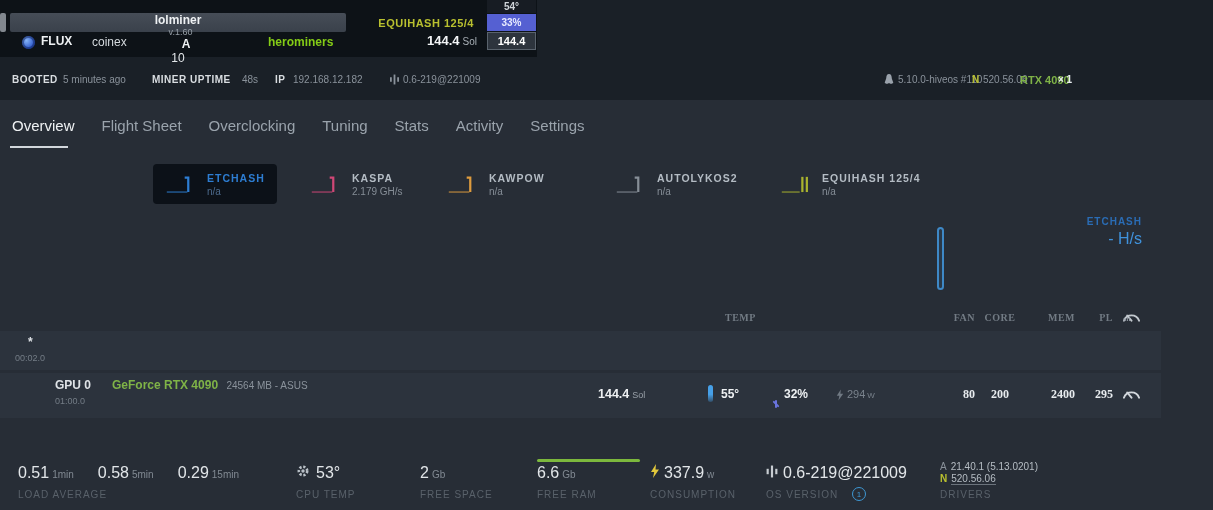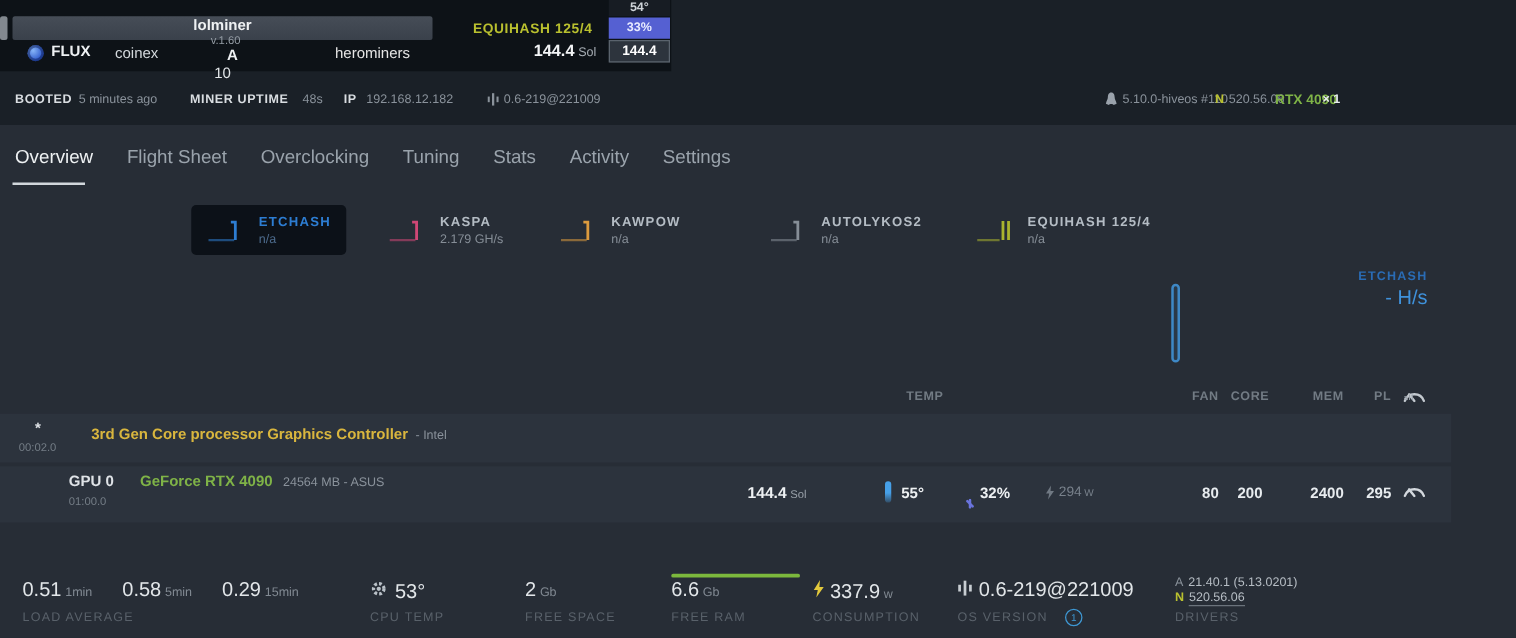--- a/index.html
+++ b/index.html
@@ -14,21 +14,21 @@
   .miner-row { position:absolute; left:10px; top:13px; width:336px; height:19px; background:linear-gradient(#464d57,#3a414b); border-radius:2px; display:flex; align-items:center; padding:0 8px;flex-direction:column; }
   .miner-name { font-size:12px; font-weight:bold; color:#eef1f3; }
   .miner-ver { font-size:9px; color:#949ca4; margin-left:5px; }
   .miner-a { font-size:12px; font-weight:bold; color:#eef1f3; margin-left:16px; }
   .miner-a-val { font-size:12px; color:#e3e7ea; margin-left:0; }
   .miner-algo { position:absolute; left:346px; top:13px; width:128px; height:19px; display:flex; align-items:center; justify-content:flex-end; color:#b9c02f; font-size:11px; font-weight:bold; letter-spacing:.5px; }
   .coin-row { position:absolute; left:10px; top:33px; width:467px; height:20px; }
   .flux-icon { position:absolute; left:12px; top:3px; width:13px; height:13px; border-radius:50%; background:radial-gradient(circle at 35% 35%, #86b4f7, #2a55c9 70%); box-shadow:inset 0 0 0 2px rgba(10,25,70,.45); }
   .coin-name { position:absolute; left:31px; top:1px; font-size:12px; font-weight:bold; color:#eef1f3; }
   .coin-wallet { position:absolute; left:82px; top:2px; font-size:12px; color:#d4d9dd; }
-  .coin-pool { position:absolute; left:258px; top:2px; font-size:12px; color:#e5e5e5; }
+  .coin-pool { position:absolute; left:258px; top:2px; font-size:12px; color:#84cc16;font-weight:bold; }
   .coin-hash { position:absolute; right:0; top:0; font-size:13px; font-weight:bold; color:#f2f4f6; }
   .coin-hash small { font-size:10px; font-weight:normal; color:#a7aeb5; margin-left:3px; }
   .cells-col { position:absolute; left:487px; top:0; width:49px; }
   .cell { display:flex; align-items:center; justify-content:center; font-weight:bold; }
   .cell-temp { height:13px; background:#171c23; color:#cfd4d9; font-size:10px; }
   .cell-fan { height:17px; margin-top:1px; background:#5560d2; color:#e8ebff; font-size:10px; }
   .cell-hash { height:18px; margin-top:1px; background:#2d343d; border:1px solid #5a636d; color:#ffffff; font-size:11px; }
 
   .info-row { position:absolute; top:62px; left:0; right:0; height:34px; font-size:10px;padding-left:40px; }
   .info-row .lbl { position:absolute; top:12px; font-weight:bold; color:#d9dde1; letter-spacing:.5px; }
@@ -58,21 +58,21 @@
   .chip-equihash { left:780px; color:#aab32e; }
 
   
   .chart-bar { position:absolute; left:937px; top:227px; width:7px; height:63px; border:2px solid #3e88c6; border-radius:4px; background:rgba(62,136,198,.12); }
   .chart-legend { position:absolute; left:1020px; top:216px; width:122px; text-align:right; }
   .chart-legend .lg-title { font-size:10px; font-weight:bold; letter-spacing:1px; color:#2a6cb5; }
   .chart-legend .lg-val { font-size:16px; color:#3f92dc; margin-top:3px; }
 
   
   .thead { position:absolute; top:312px; left:0; right:0; height:18px; font-size:10px; font-weight:bold; letter-spacing:.5px; color:#727b84; }
-  .thead span, .grow .num { position:absolute; }
+  .thead span, .grow .num { position:absolute;font-family:Liberation Serif, serif; }
   .col-temp { left:725px; }
   .col-fan  { left:935px; width:40px; text-align:right; }
   .col-core { left:980px; width:40px; text-align:center; }
   .col-mem  { left:1028px; width:47px; text-align:right; }
   .col-pl   { left:1082px; width:31px; text-align:right; }
   .gauge-all { position:absolute; left:1122px; top:-3px; color:#c3c9cf; display:flex; align-items:flex-end; }
   .gauge-all .sub { font-size:6px; color:#9aa2ab; margin-left:1px; }
 
   .grow { position:absolute; left:0; width:1161px; background:#2c333d; }
   .row-intel { top:331px; height:39px; }
@@ -256,21 +256,20 @@
           <path d="M2,12 A 8.5,8.5 0 0 1 18,12"></path>
           <line x1="10" y1="12" x2="5.5" y2="6.5"></line>
         </svg>
       <span class="sub">all</span>
     </span>
   </div>
 
   <div class="grow row-intel">
     <span class="rid" style="left:28px;top:4px">*</span>
     <span class="bus" style="left:15px;top:22px">00:02.0</span>
-    <span class="intel-name"><span>3rd Gen Core processor Graphics Controller</span><span class="intel-vendor">- Intel</span></span>
   </div>
 
   <div class="grow row-gpu0">
     <span class="rid" style="left:55px;top:5px">GPU 0</span>
     <span class="bus" style="left:55px;top:23px">01:00.0</span>
     <span class="gpu-name-line">
       <span class="gpu-name">GeForce RTX 4090</span>
       <span class="gpu-mem">24564 MB - ASUS</span>
     </span>
 

